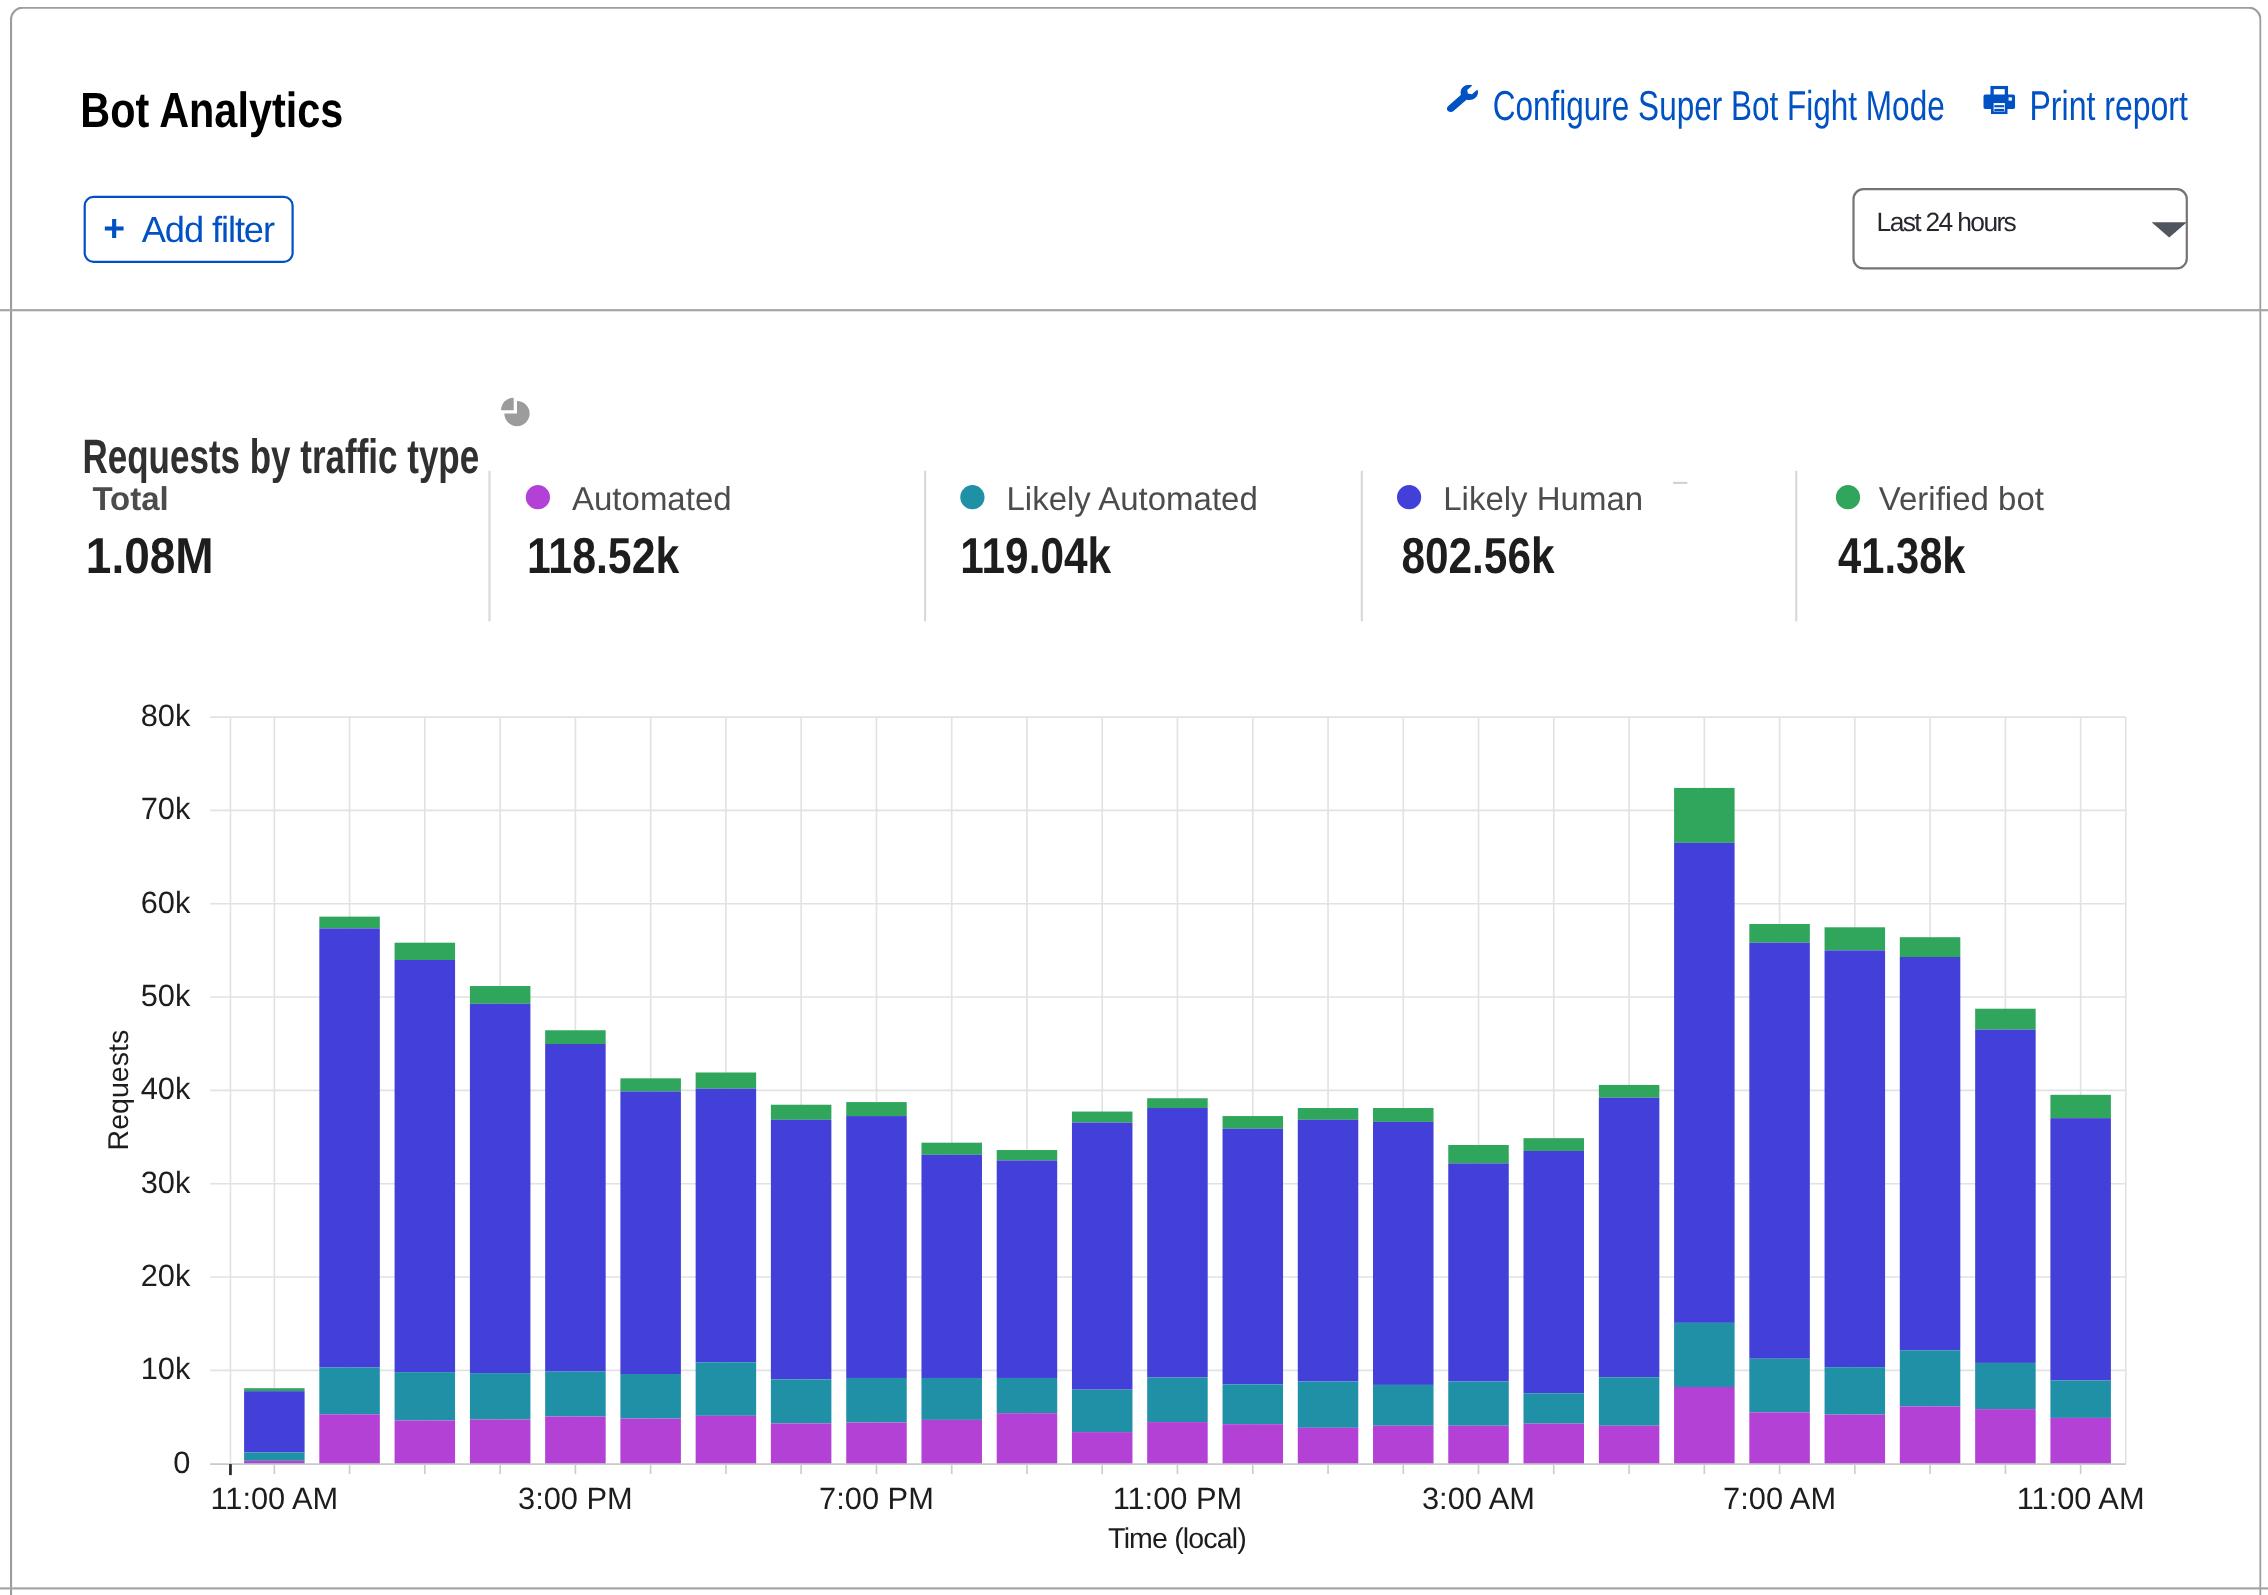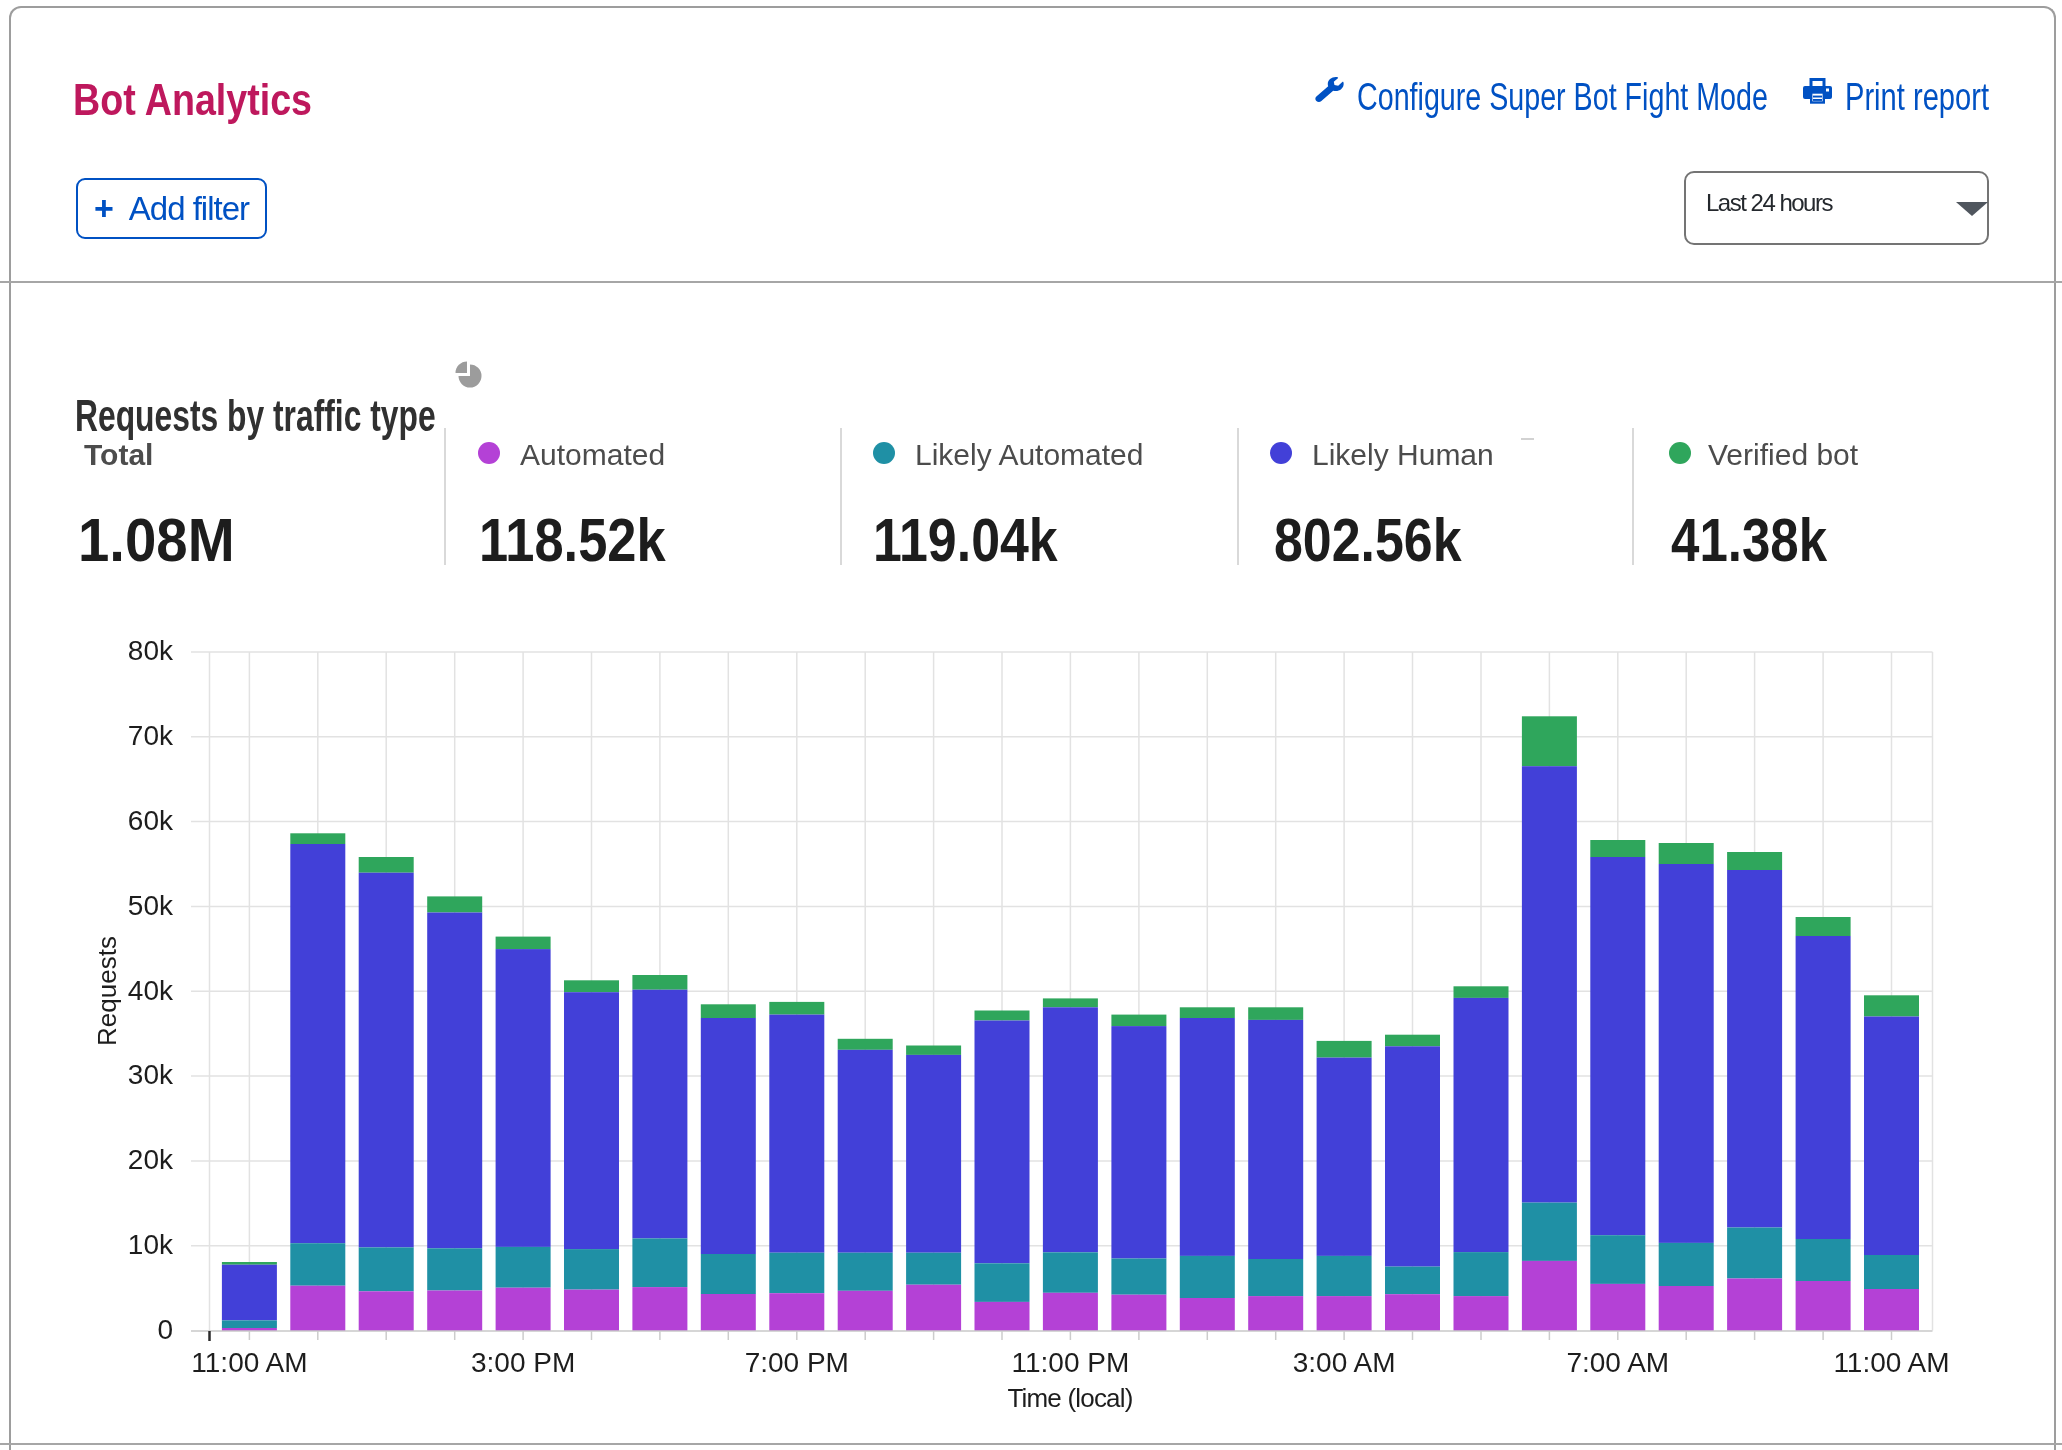--- a/index.html
+++ b/index.html
@@ -1,25 +1,25 @@
 <!DOCTYPE html>
 <html><head><meta charset="utf-8">
 <style>
   html,body { margin:0; padding:0; }
   body { width:2062px; height:1450px; background:#fff; font-family:"Liberation Sans", sans-serif; position:relative; overflow:hidden; }
   .card { position:absolute; left:9px; top:6px; width:2047px; height:1500px; border:2px solid #9d9d9d; border-bottom:none; border-radius:12px 12px 0 0; box-sizing:border-box; }
   .hr { position:absolute; left:0; width:2062px; height:2px; background:#a6a6a6; }
   .sx { display:inline-block; transform-origin:0 0; white-space:nowrap; }
-  .title { position:absolute; left:73px; top:74px; font-size:45px; font-weight:700; color:#be185d; }
+  .title { position:absolute; left:73px; top:74px; font-size:45px; font-weight:700; color:#000000; }
   .link { position:absolute; font-size:38px; color:#0051c3; white-space:nowrap;text-align:right; }
   .btn { position:absolute; left:76px; top:178px; width:191px; height:61px; border:2.5px solid #0051c3; border-radius:9px; box-sizing:border-box; color:#0051c3; font-size:33px; letter-spacing:-1px; display:flex; align-items:center; justify-content:center; }
   .sel { position:absolute; left:1684px; top:171px; width:305px; height:74px; border:2px solid #747474; border-radius:10px; box-sizing:border-box; }
   .h2 { position:absolute; left:75px; top:351px; font-size:44px; font-weight:700; color:#303030;margin-top:40px; }
   .stat-label { position:absolute; font-size:30px; color:#4c4c4c; white-space:nowrap; }
-  .stat-num { position:absolute; font-size:62px; font-weight:700; color:#1d1d1d; white-space:nowrap;margin-top:26px; }
+  .stat-num { position:absolute; font-size:46px; font-weight:700; color:#1d1d1d; white-space:nowrap; }
   .vdiv { position:absolute; top:428px; width:2px; height:137px; background:#d9d9d9; }
   .dot { display:inline-block; width:22px; height:22px; border-radius:50%; margin-right:20px; vertical-align:1px; }
 </style></head>
 <body>
   <div class="card"></div>
   <div class="hr" style="top:281px"></div>
   <div class="hr" style="top:1443px"></div>
 
   <div class="title"><span class="sx" style="transform:scaleX(0.836)">Bot Analytics</span></div>
 

